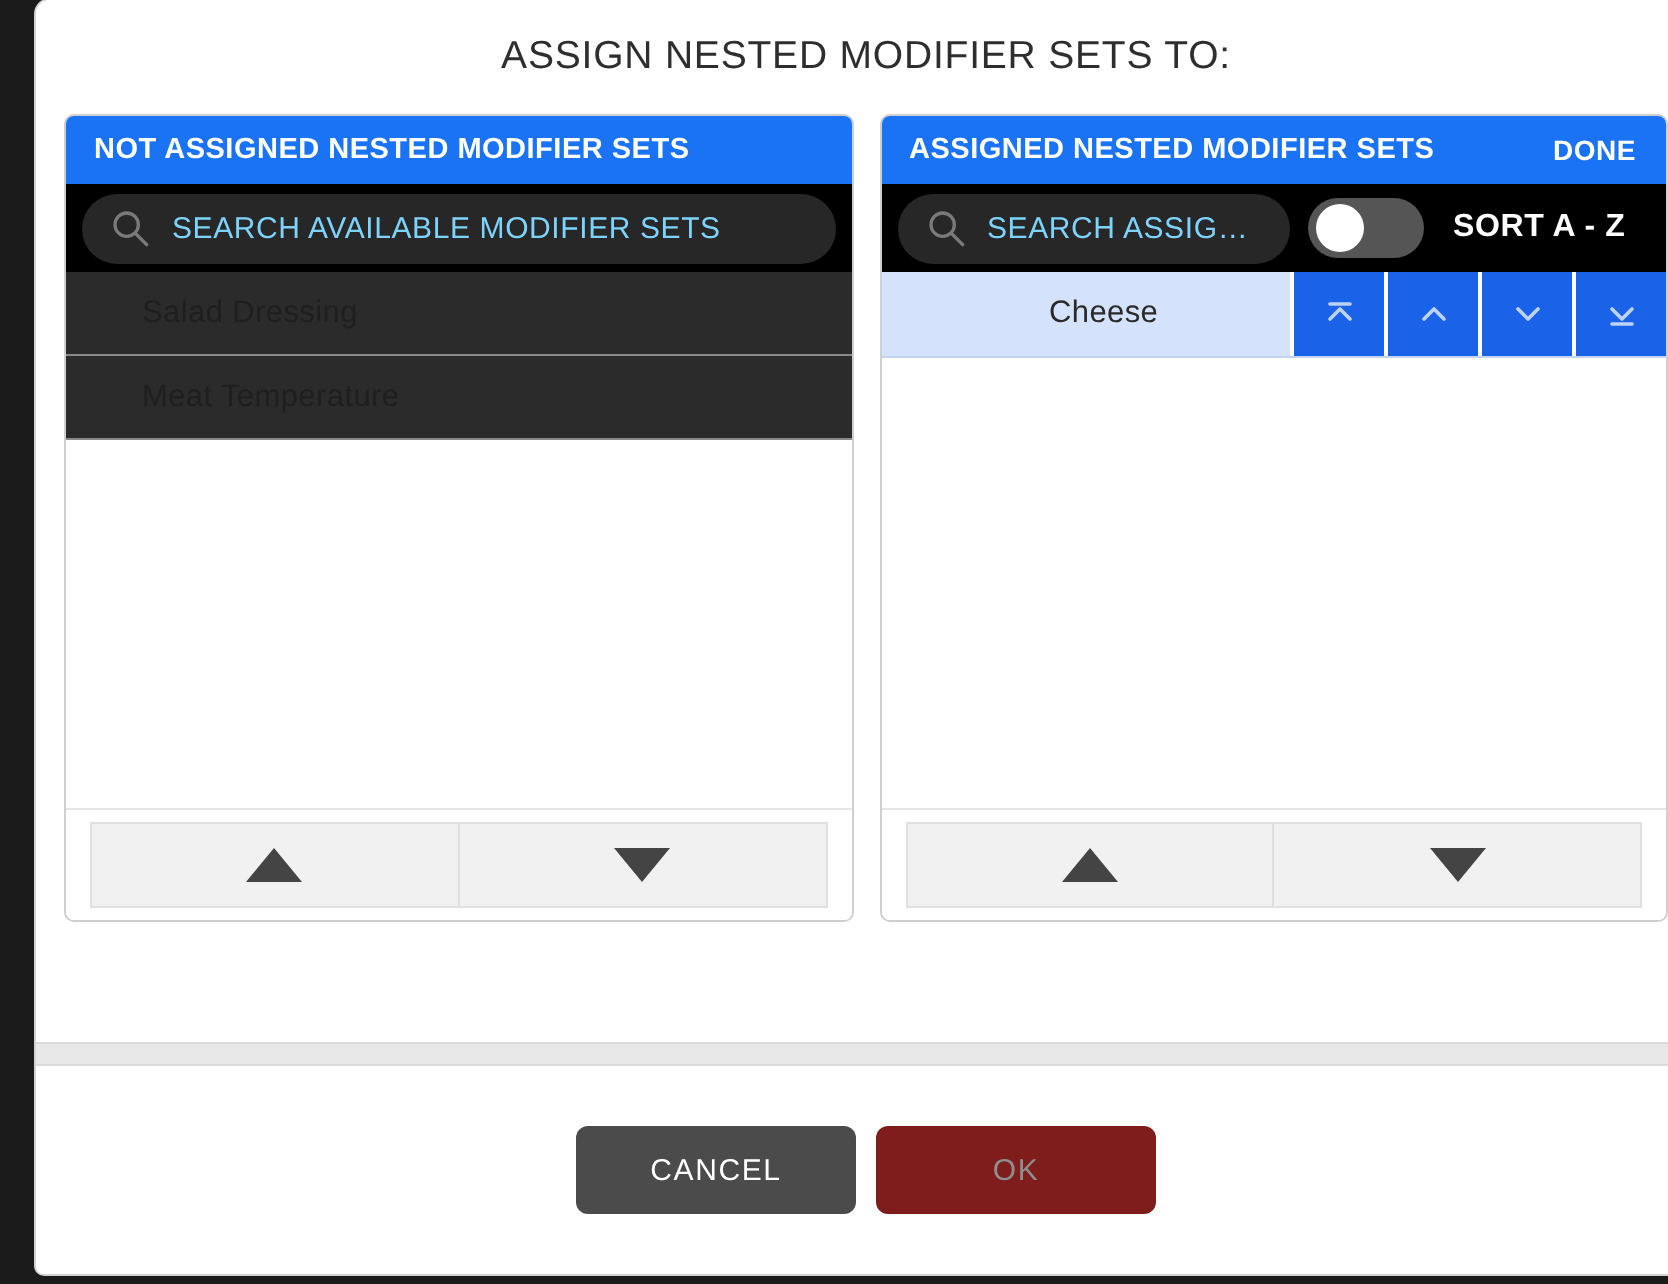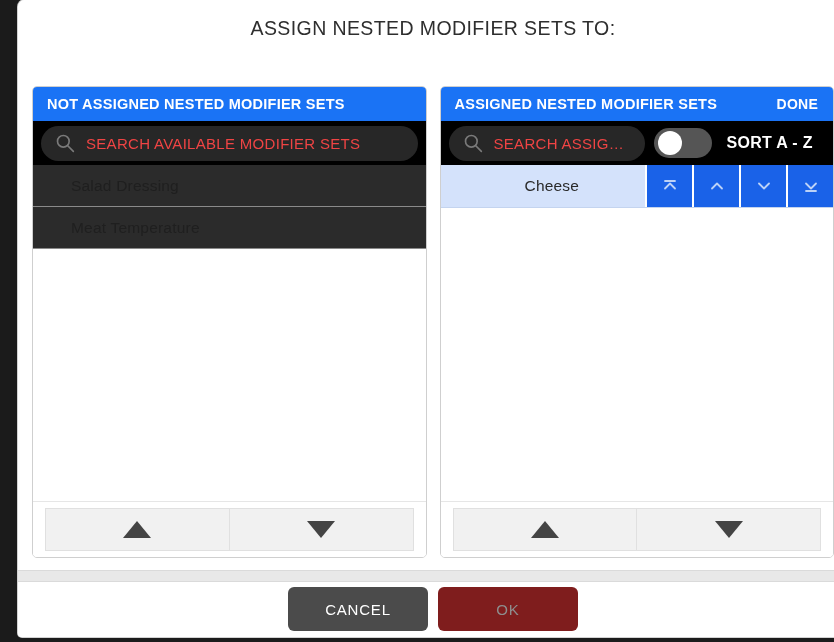--- a/index.html
+++ b/index.html
@@ -62,23 +62,22 @@
     box-sizing: border-box;
   }
   .panel {
     flex: 1 1 0;
     display: flex;
     flex-direction: column;
     background: #ffffff;
     border: 1px solid #cfcfcf;
     border-radius: 5px;
     overflow: hidden;
-    height: 472px;
-    box-sizing: border-box;
-    margin-top: 29px;
+    height: 404px;
+    box-sizing: border-box;
   }
 
   
   .panel-head {
     flex: 0 0 34px;
     background: #1a73f5;
     display: flex;
     align-items: center;
     justify-content: space-between;
     padding: 0 15px 0 14px;
@@ -116,21 +115,21 @@
     display: flex;
     align-items: center;
     padding: 0 14px;
     box-sizing: border-box;
     gap: 11px;
     flex: 1 1 auto;
     min-width: 0;
   }
   .search-pill.narrow { flex: 0 0 196px; }
   .search-ph {
-    color: #ef4444;
+    color: #7dd3fc;
     font-size: 15px;
     letter-spacing: .3px;
     white-space: nowrap;
     overflow: hidden;
     text-overflow: ellipsis;
   }
   .mag {
     flex: 0 0 auto;
     width: 20px; height: 20px;
     display: block;

